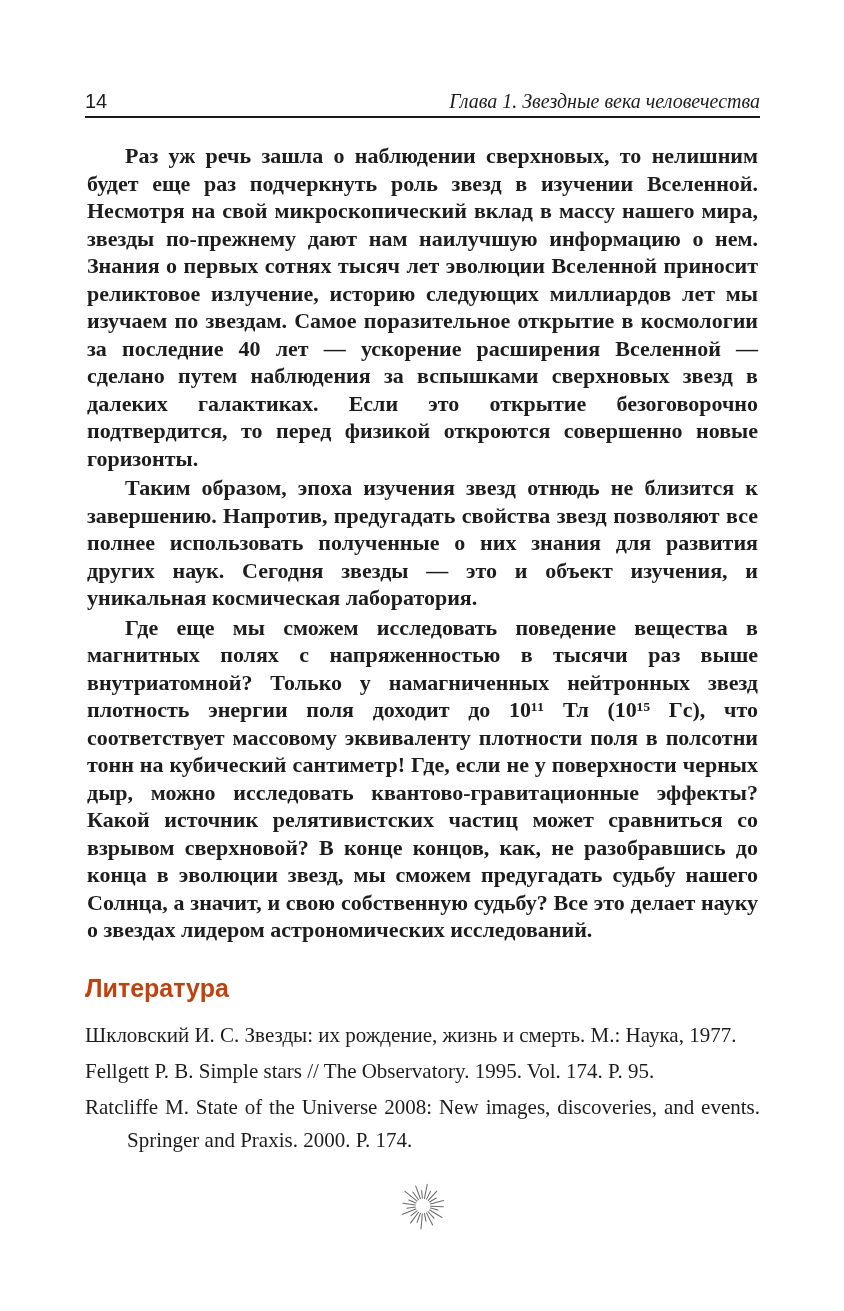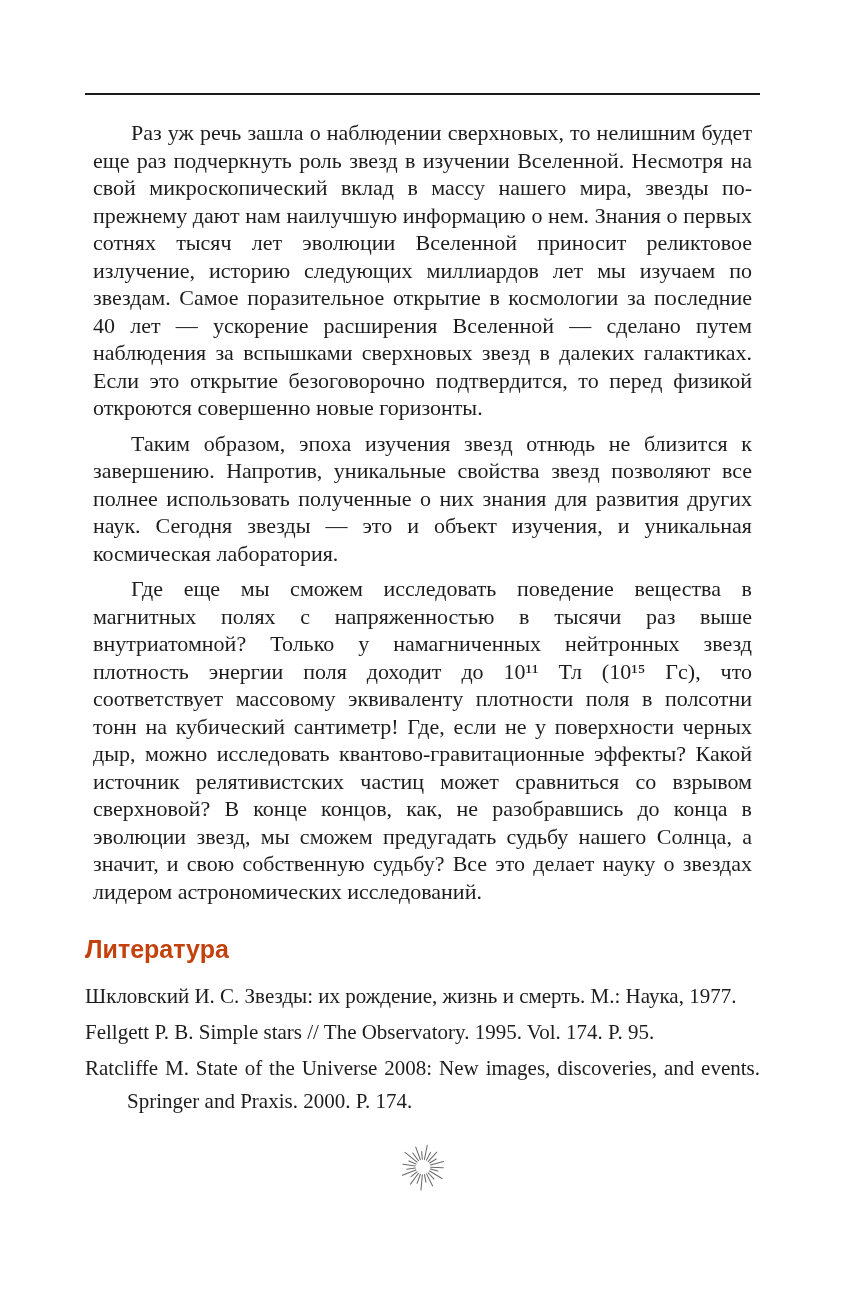--- a/index.html
+++ b/index.html
@@ -23,22 +23,22 @@
   .running-head {
     font-style: italic; font-size: 20px; color: #1d1d1d;
     font-family: "Liberation Serif", "DejaVu Serif", serif;
   }
   .rule {
     border: none; border-top: 2px solid #1a1a1a;
     margin: 3px 0 0 0;
   }
   main { display: block; }
   .body-para {
-    margin: 8px; font-size: 22px; line-height: 27.5px;
-    text-align: justify; text-indent: 38px;
+    margin: 2px; font-size: 22px; line-height: 27.5px;
+    text-align: justify; text-indent: 38px; font-weight: bold;
   }
   .body-para.first { margin-top: 24px; }
   .lit-heading {
     font-family: "Liberation Sans", "DejaVu Sans", sans-serif;
     font-size: 25px; font-weight: bold; color: #c2410c;
     margin: 30px 0 16px 0;
   }
   .bib { margin: 0; }
   .bib-entry {
     margin: 0 0 3px 0; font-size: 21px; line-height: 33px;
@@ -46,26 +46,30 @@
     padding-left: 42px; text-indent: -42px;
   }
   .ornament-wrap { text-align: center; margin-top: 22px; }
   .ornament { display: inline-block; }
 </style>
 </head>
 <body>
 
 <div class="page">
 
+  <header class="running-header">
+    <span class="page-num">14</span>
+    <span class="running-head">Глава 1. Звездные века человечества</span>
+  </header>
 
   <hr class="rule">
 
   <main>
     <p class="body-para first">Раз уж речь зашла о наблюдении сверхновых, то нелишним будет еще раз подчеркнуть роль звезд в изучении Вселенной. Несмотря на свой микроскопический вклад в массу нашего мира, звезды по-прежнему дают нам наилучшую информацию о нем. Знания о первых сотнях тысяч лет эволюции Вселенной приносит реликтовое излучение, историю следующих миллиардов лет мы изучаем по звездам. Самое поразительное открытие в космологии за последние 40 лет — ускорение расширения Вселенной — сделано путем наблюдения за вспышками сверхновых звезд в далеких галактиках. Если это открытие безоговорочно подтвердится, то перед физикой откроются совершенно новые горизонты.</p>
-    <p class="body-para">Таким образом, эпоха изучения звезд отнюдь не близится к завершению. Напротив, уникальные свойства звезд позволяют все полнее использовать полученные о них знания для развития других наук. Сегодня звезды — это и объект изучения, и уникальная космическая лаборатория.</p>
+    <p class="body-para">Таким образом, эпоха изучения звезд отнюдь не близится к завершению. Напротив, предугадать свойства звезд позволяют все полнее использовать полученные о них знания для развития других наук. Сегодня звезды — это и объект изучения, и уникальная космическая лаборатория.</p>
     <p class="body-para">Где еще мы сможем исследовать поведение вещества в магнитных полях с напряженностью в тысячи раз выше внутриатомной? Только у намагниченных нейтронных звезд плотность энергии поля доходит до 10¹¹ Тл (10¹⁵ Гс), что соответствует массовому эквиваленту плотности поля в полсотни тонн на кубический сантиметр! Где, если не у поверхности черных дыр, можно исследовать квантово-гравитационные эффекты? Какой источник релятивистских частиц может сравниться со взрывом сверхновой? В конце концов, как, не разобравшись до конца в эволюции звезд, мы сможем предугадать судьбу нашего Солнца, а значит, и свою собственную судьбу? Все это делает науку о звездах лидером астрономических исследований.</p>
 
     <h2 class="lit-heading">Литература</h2>
 
     <div class="bib">
       <p class="bib-entry">Шкловский И. С. Звезды: их рождение, жизнь и смерть. М.: Наука, 1977.</p>
       <p class="bib-entry">Fellgett P. B. Simple stars // The Observatory. 1995. Vol. 174. P. 95.</p>
       <p class="bib-entry">Ratcliffe M. State of the Universe 2008: New images, discoveries, and events. Springer and Praxis. 2000. P. 174.</p>
     </div>
 

